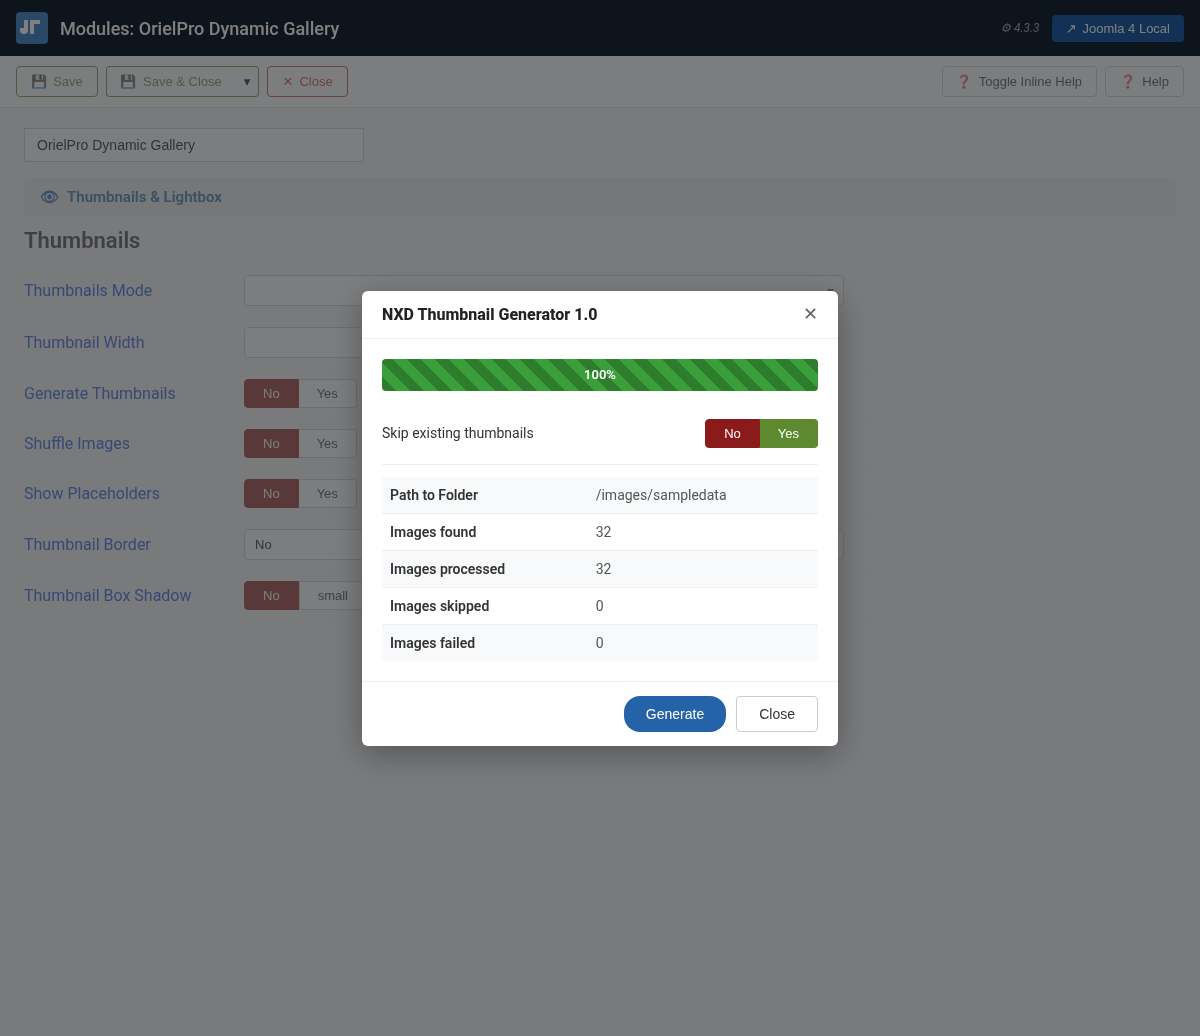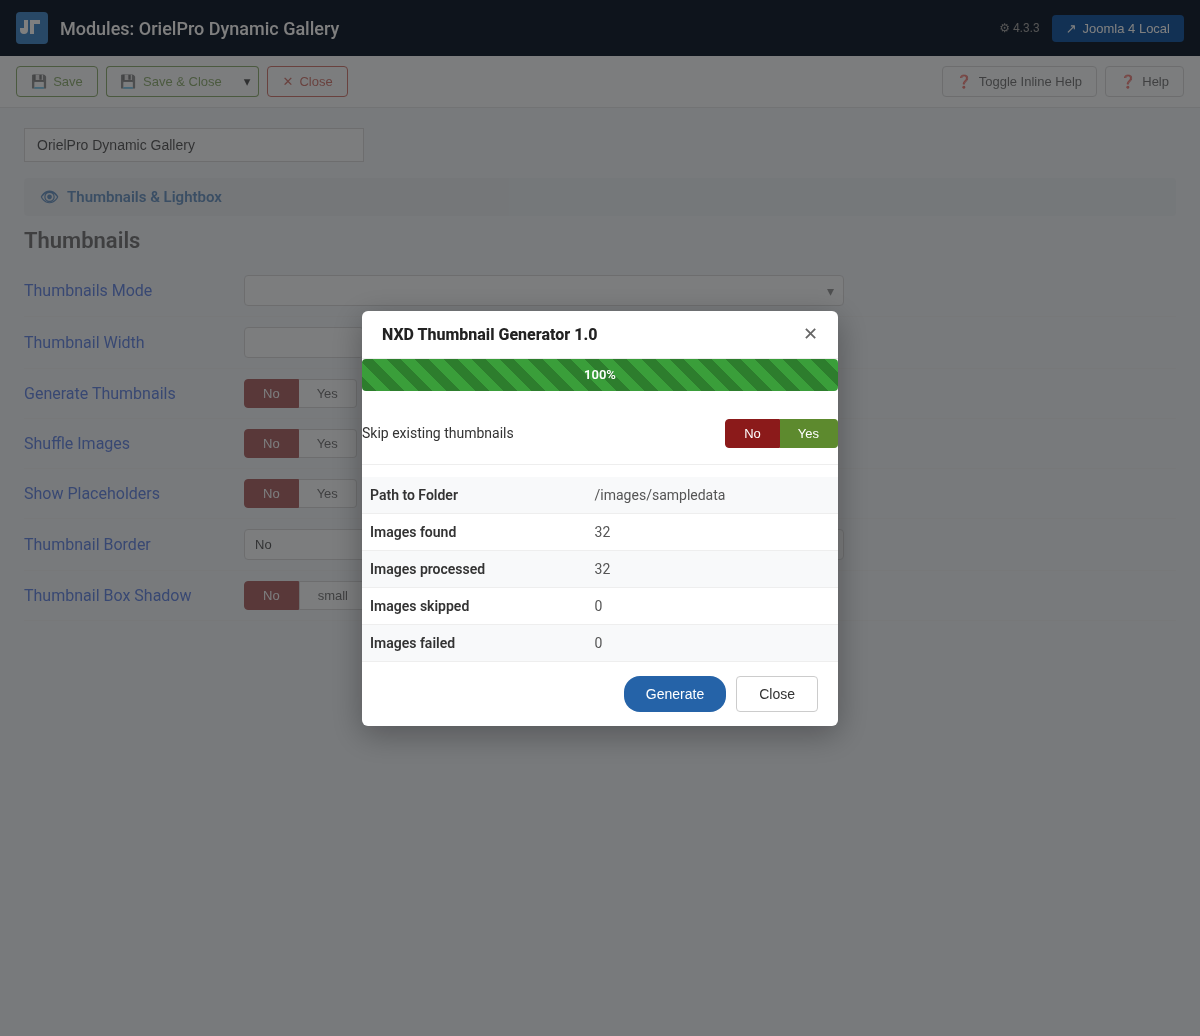--- a/index.html
+++ b/index.html
@@ -12,21 +12,21 @@
       display: flex;
       align-items: center;
       justify-content: space-between;
       padding: 4px 16px;
       height: 56px;
     }
     .app-header-left { display: flex; align-items: center; gap: 12px; }
     .app-header-logo { width: 32px; height: 32px; }
     .app-header-title { font-size: 18px; font-weight: 500; color: #fff; }
     .app-header-right { display: flex; align-items: center; gap: 12px; }
-    .version-badge { font-size: 12px; color: #aaa; }
+    .version-badge { font-size: 12px; color: #aaa; font-style: italic; }
     .joomla-local-btn {
       background: #2563a8;
       color: #fff;
       border: none;
       padding: 6px 14px;
       border-radius: 4px;
       cursor: pointer;
       font-size: 13px;
       display: flex;
       align-items: center;
@@ -203,21 +203,21 @@
     .modal-title { font-size: 16px; font-weight: 600; color: #222; }
     .modal-title span { font-weight: 800; }
     .modal-close-btn {
       background: none;
       border: none;
       font-size: 18px;
       cursor: pointer;
       color: #666;
       line-height: 1;
     }
-    .modal-body { }
+    .modal-body { padding: 20px; }
     .modal-footer {
       display: flex;
       justify-content: flex-end;
       gap: 10px;
       padding: 14px 20px;
       border-top: 1px solid #eee;
     }
 
     
     .progress-bar-container {

